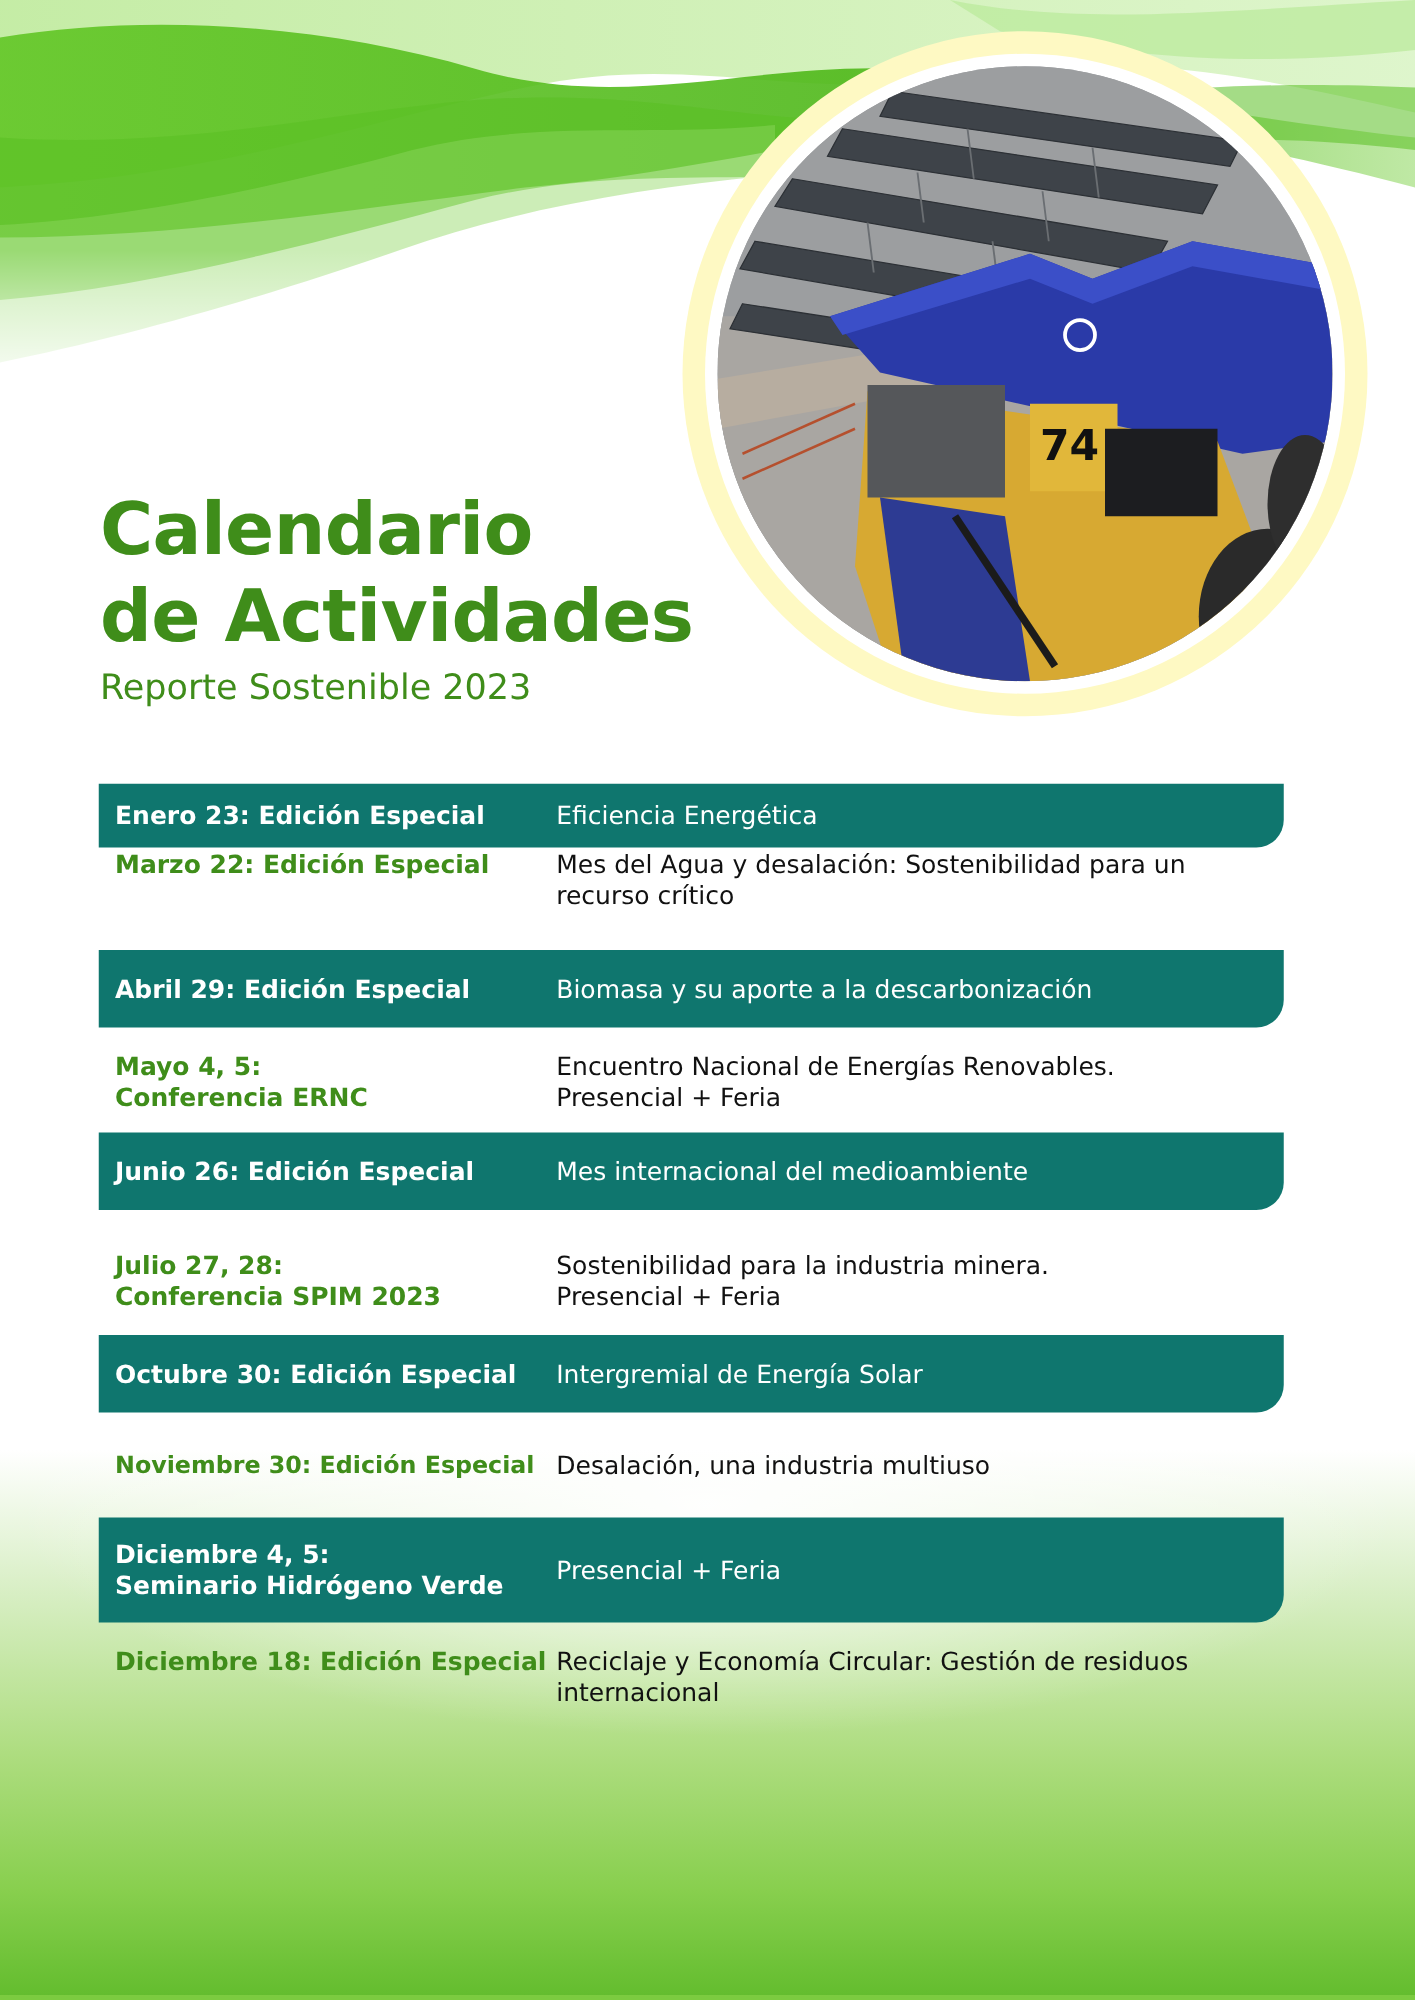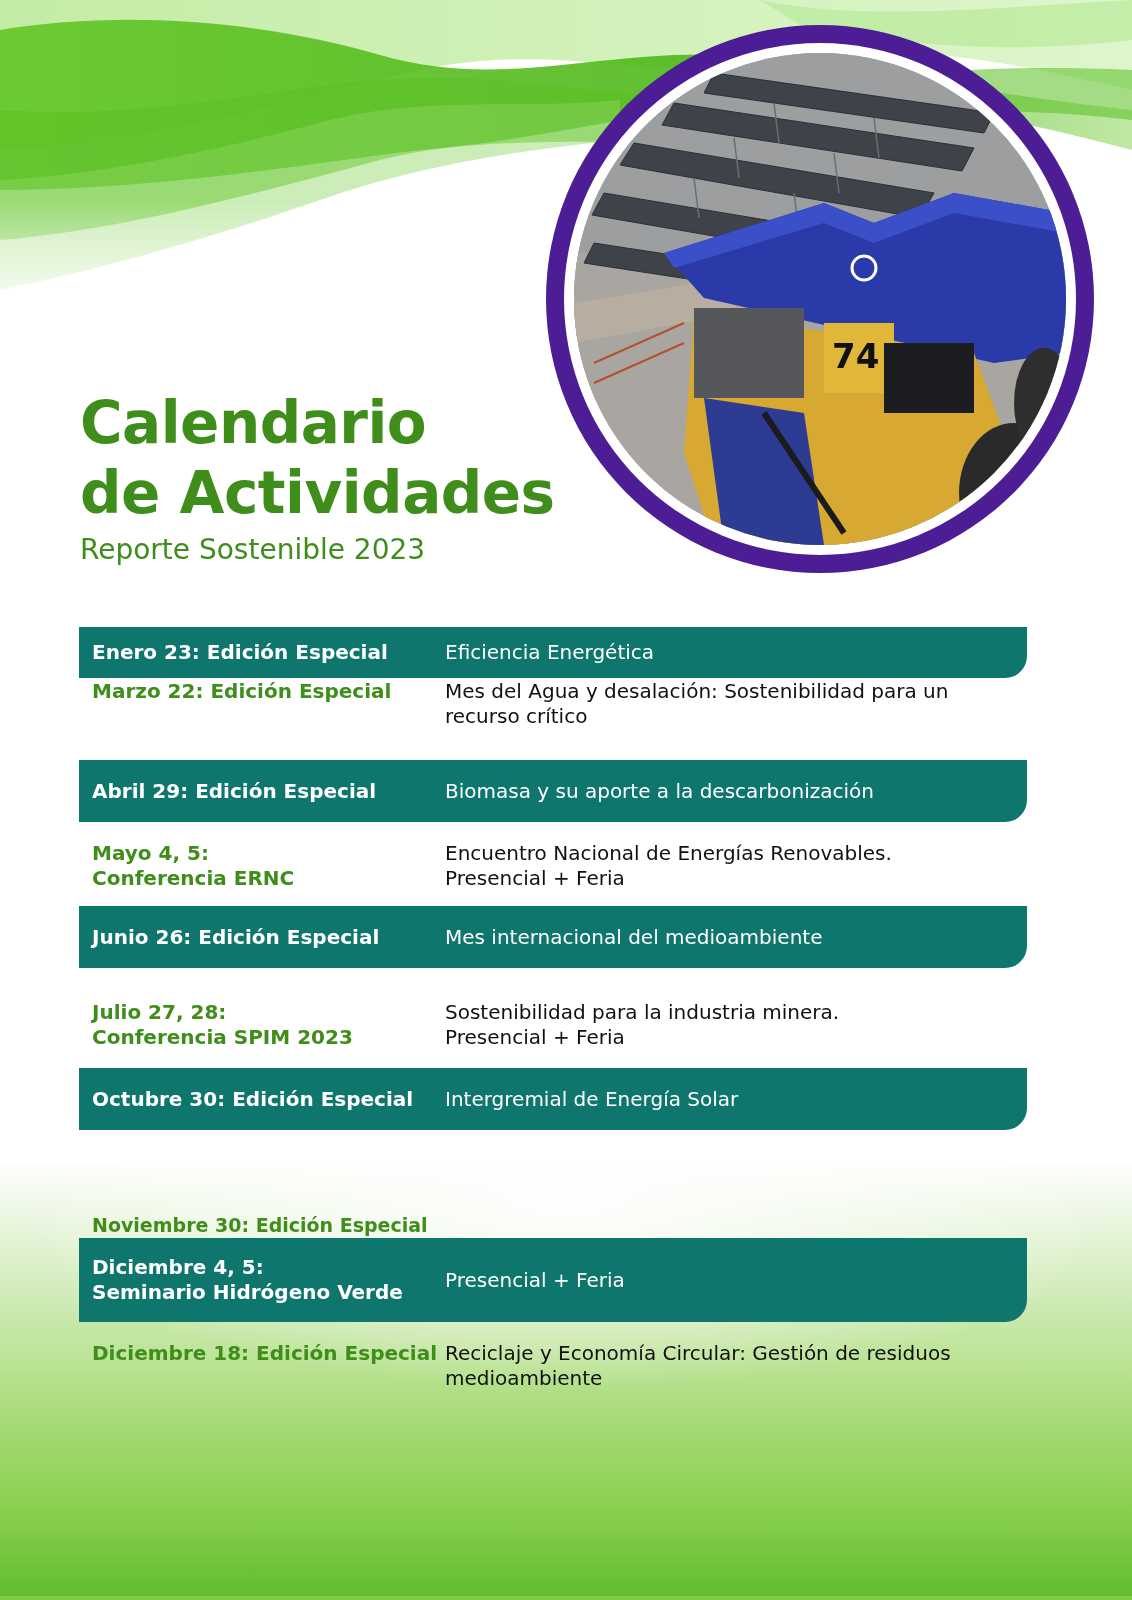--- a/index.html
+++ b/index.html
@@ -15,21 +15,21 @@
     position:absolute; left:0; right:0; top:1160px; bottom:0; z-index:0;
     background:
       radial-gradient(ellipse 70% 60% at 50% 10%, rgba(255,255,255,0.95) 0%, rgba(255,255,255,0) 70%),
       linear-gradient(to bottom, rgba(255,255,255,0) 0%, #d9efc6 25%, #aedd80 55%, #88cf4e 80%, #62bc2d 100%);
   }
   .bottom-edge { position:absolute; left:0; right:0; bottom:0; height:4px; background:#7ccb40; z-index:1;}
 
   
   .photo-ring {
     position:absolute; left:546px; top:25px; width:548px; height:548px;
-    border-radius:50%; background:#4c1d95; z-index:2;
+    border-radius:50%; background:#fef9c3; z-index:2;
   }
   .photo-inner {
     position:absolute; left:18px; top:18px; right:18px; bottom:18px;
     border-radius:50%; background:#ffffff;
   }
   .photo {
     position:absolute; left:10px; top:10px; right:10px; bottom:10px;
     border-radius:50%; overflow:hidden;
     background:linear-gradient(160deg,#8c8f93 0%,#a7a9ab 40%,#9a9897 70%,#b3aba0 100%);
   }
@@ -189,35 +189,36 @@
       <div>Sostenibilidad para la industria minera.</div>
       <div>Presencial + Feria</div>
     </div>
   </div>
 
   <div class="row band" style="height:62px; align-items:center;margin-top:16px;">
     <div class="when">Octubre 30: Edición Especial</div>
     <div class="what">Intergremial de Energía Solar</div>
   </div>
 
-  <div class="row plain" style="height:108px; align-items:flex-end;">
+  <div class="row plain" style="height:84px; align-items:center;">
     <div class="when" style="font-size:19px; white-space:nowrap;">Noviembre 30: Edición Especial</div>
+    <div class="what">Desalación, una industria multiuso</div>
   </div>
 
   <div class="row band" style="height:84px; align-items:center;">
     <div class="when">
       <div>Diciembre 4, 5:</div>
       <div>Seminario Hidrógeno Verde</div>
     </div>
     <div class="what">
       <div>Presencial + Feria</div>
     </div>
   </div>
 
   <div class="row plain" style="height:84px; padding-top:19px;">
     <div class="when">Diciembre 18: Edición Especial</div>
     <div class="what">
       <div>Reciclaje y Economía Circular: Gestión de residuos</div>
-      <div>medioambiente</div>
+      <div>internacional</div>
     </div>
   </div>
 
 </div>
 
 </body></html>

